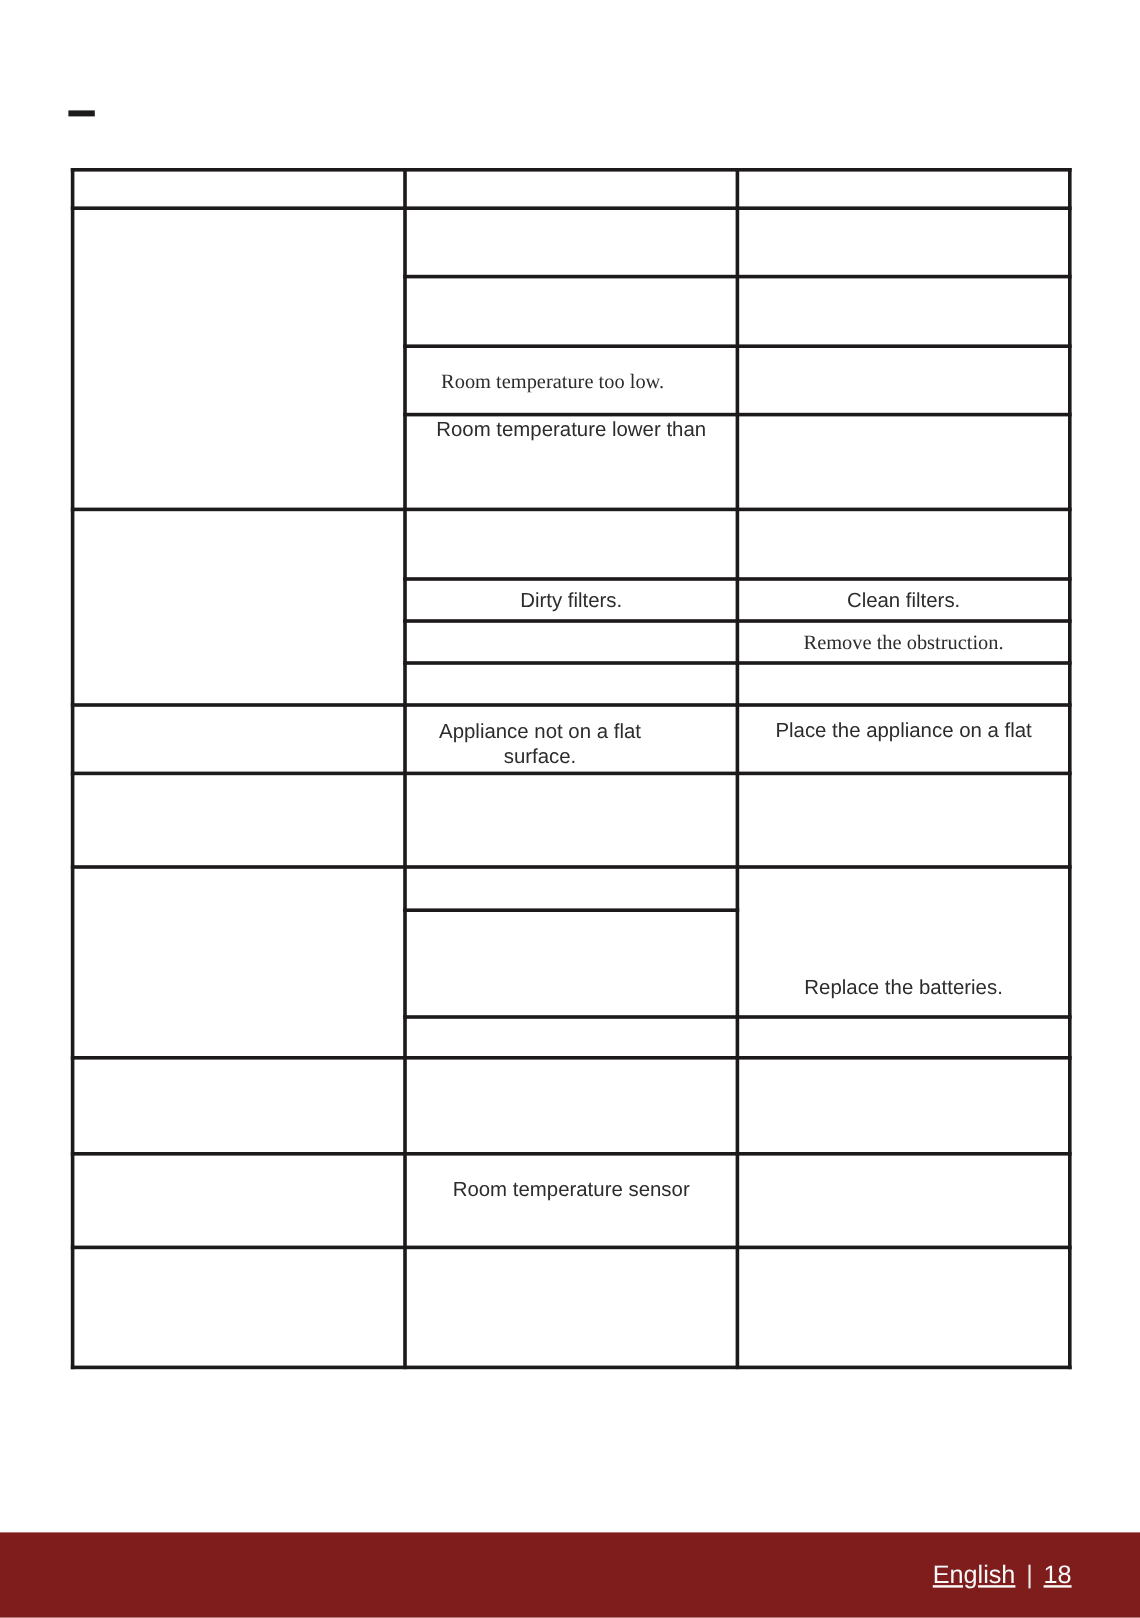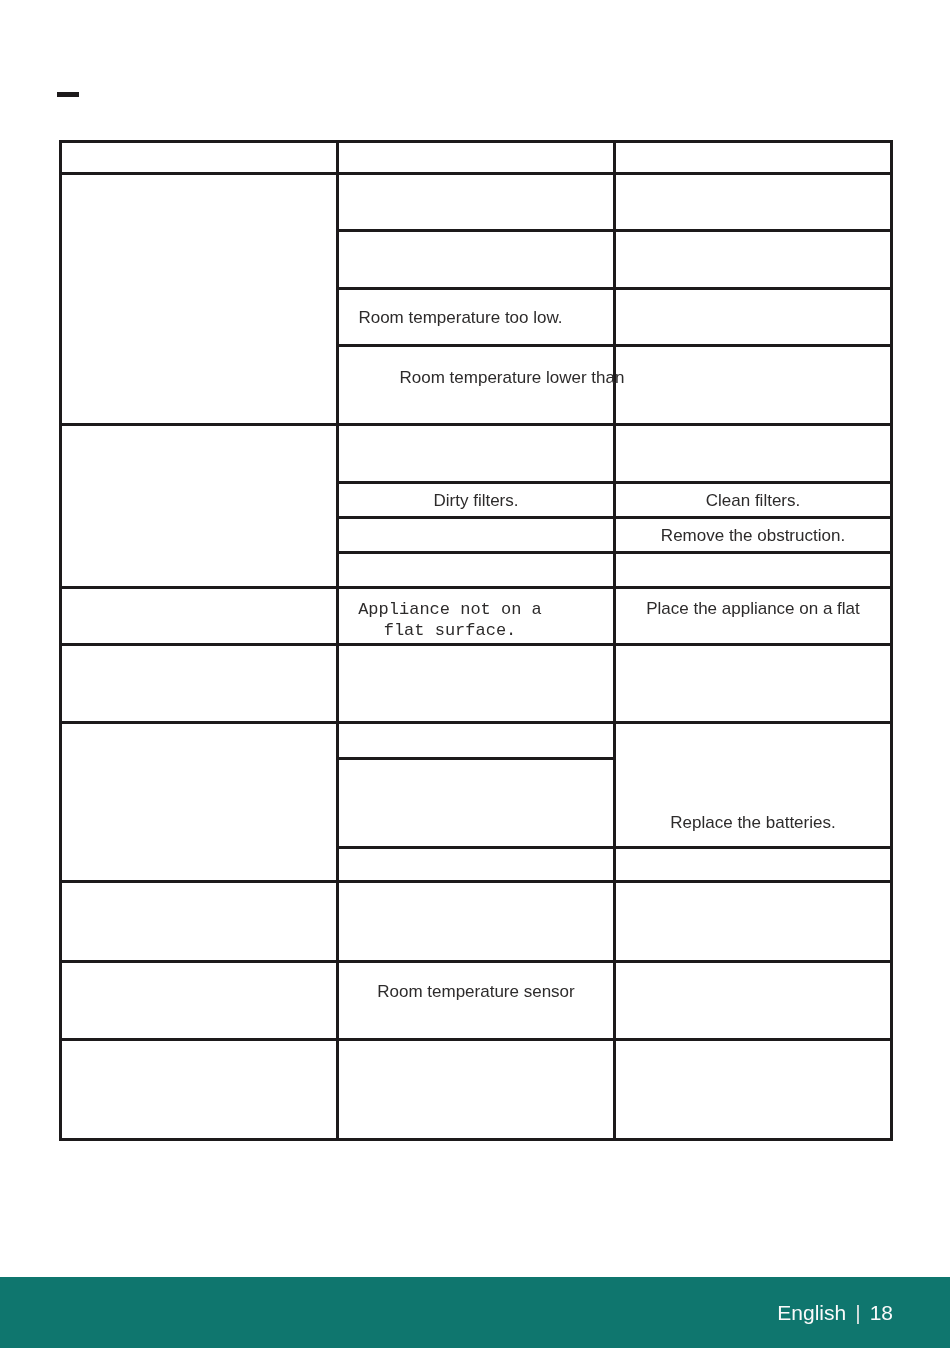--- a/index.html
+++ b/index.html
@@ -28,24 +28,25 @@
     position: absolute;
     display: flex; justify-content: center;
     color: #2d2b2b; font-size: 17px; line-height: 21px;
     text-align: center; box-sizing: border-box;
   }
   .v-center { align-items: center; }
   .v-top { align-items: flex-start; }
   .footer-bar {
     position: absolute; left: 0; top: 1277px;
     width: 950px; height: 71px;
-    background: #0f766e; color: #fafafa;
+    background: #7f1d1d; color: #fafafa;
     display: flex; align-items: center; justify-content: flex-end;
     padding-right: 57px; box-sizing: border-box;
     font-size: 21px;
+    text-decoration: underline;
   }
   .footer-sep { margin: 0 9px; color: #e8e8e8; }
 </style>
 </head>
 <body>
 
 <div class="heading-dash"></div>
 
 <div class="table-wrap">
 
@@ -68,41 +69,41 @@
   <div class="line h23" style="top:229px"></div>
   <div class="line h23" style="top:287px"></div>
   <div class="line h23" style="top:344px"></div>
   <div class="line h23" style="top:481px"></div>
   <div class="line h23" style="top:516px"></div>
   <div class="line h23" style="top:551px"></div>
   <div class="line h23" style="top:846px"></div>
 
   <div class="line h2" style="top:757px"></div>
 
-  <div class="cell v-center" style="left:339px; top:290px; width:243px; height:54px;">
+  <div class="cell v-center" style="left:339px; top:290px; width:243px; height:54px;font-family:Liberation Serif, serif;">
     <span>Room temperature too low.</span>
   </div>
 
-  <div class="cell v-top" style="left:339px; top:347px; width:274px; height:64px; padding-top:20px;margin-left:36px;">
+  <div class="cell v-top" style="left:339px; top:347px; width:274px; height:64px; padding-top:0;">
     <span>Room temperature lower than</span>
   </div>
 
   <div class="cell v-center" style="left:339px; top:484px; width:274px; height:32px;">
     <span>Dirty filters.</span>
   </div>
 
   <div class="cell v-center" style="left:616px; top:484px; width:274px; height:32px;text-align:center;">
     <span>Clean filters.</span>
   </div>
 
-  <div class="cell v-center" style="left:616px; top:519px; width:274px; height:32px;">
+  <div class="cell v-center" style="left:616px; top:519px; width:274px; height:32px;font-family:Liberation Serif, serif;">
     <span>Remove the obstruction.</span>
   </div>
 
-  <div class="cell v-center" style="left:339px; top:589px; width:222px; height:54px; padding-top:8px;font-family:Liberation Mono, monospace;">
+  <div class="cell v-center" style="left:339px; top:589px; width:222px; height:54px; padding-top:8px;">
     <span>Appliance not on a flat surface.</span>
   </div>
 
   <div class="cell v-top" style="left:616px; top:589px; width:274px; height:54px; padding-top:9px;border-radius:20px;">
     <span>Place the appliance on a flat</span>
   </div>
 
   <div class="cell v-center" style="left:616px; top:807px; width:274px; height:31px;">
     <span>Replace the batteries.</span>
   </div>

